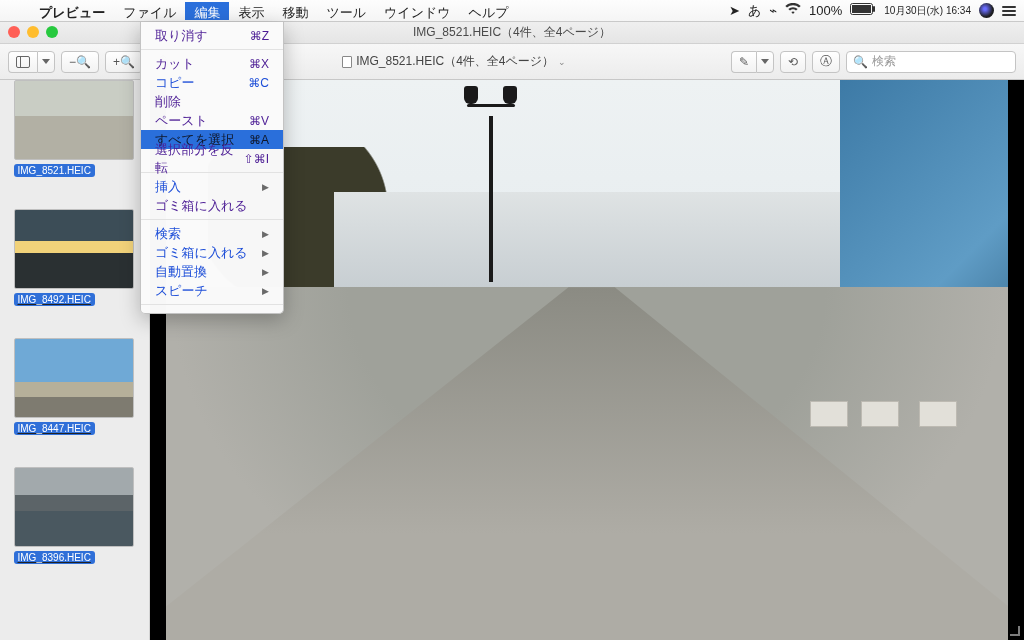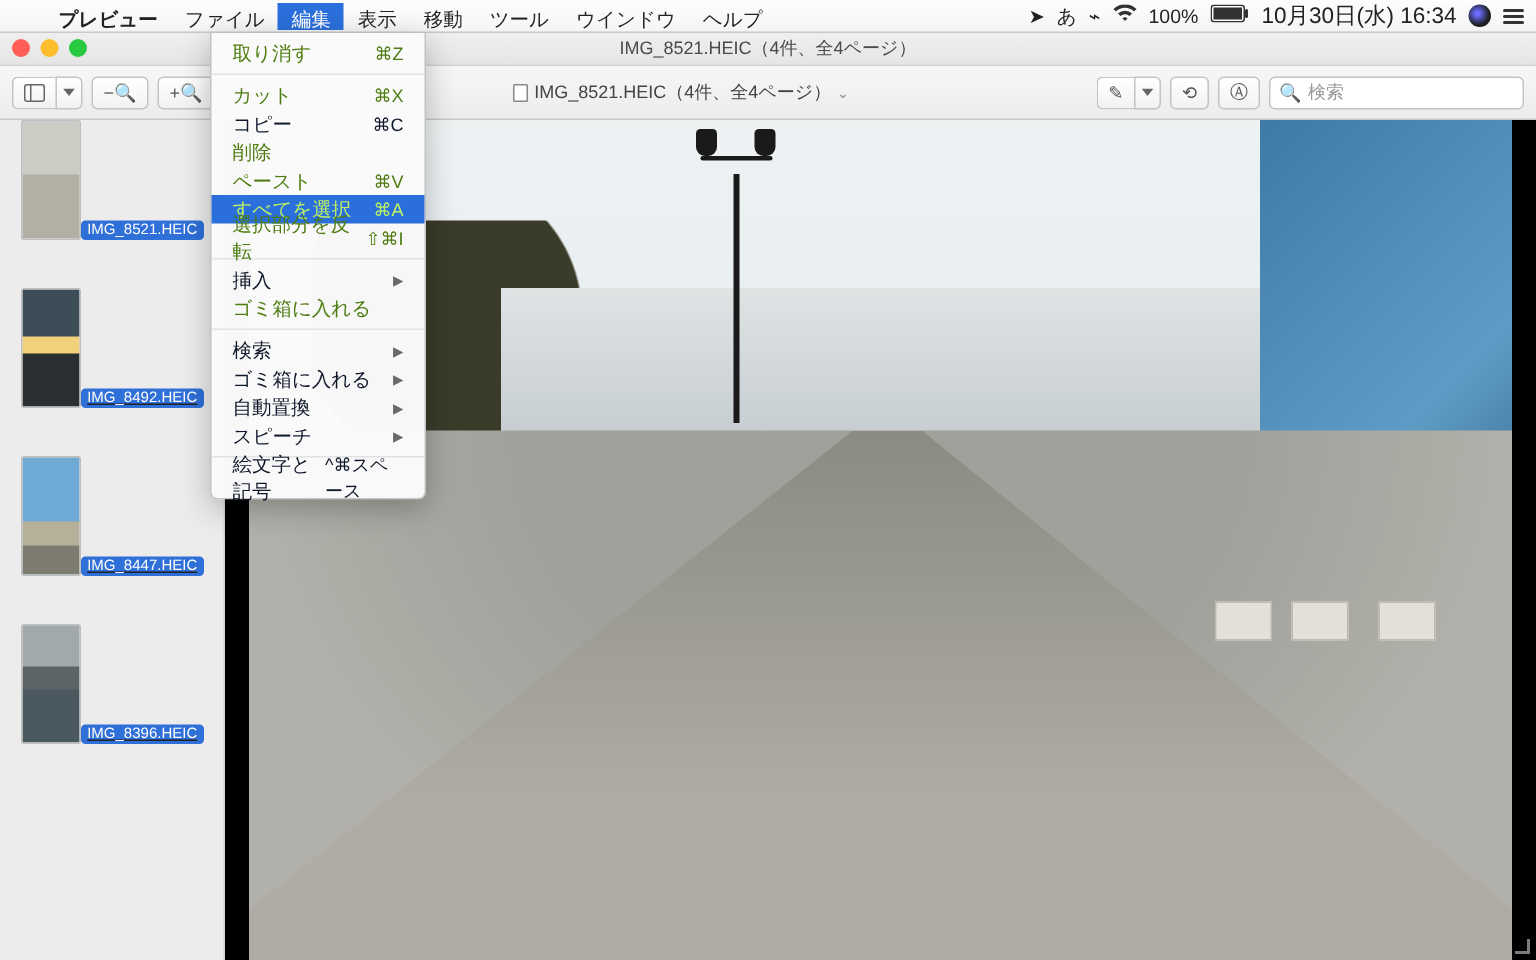--- a/index.html
+++ b/index.html
@@ -6,41 +6,41 @@
   body { width: 1024px; height: 640px; overflow: hidden; font-family: -apple-system, "Helvetica Neue", sans-serif; background: #ececec; font-size: 13px; color: #222; position: relative; }
 
   
   .menubar { position: absolute; top:0; left:0; right:0; height:22px; background:linear-gradient(#fdfdfd,#f5f5f5); border-bottom:1px solid #c9c9c9; display:flex; align-items:center; padding:0 8px 0 8px; font-size:13px; }
   .apple { width:14px; font-size:14px; margin-right:8px; }
   .menubar .mlabel { padding:0 9px; height:18px; line-height:22px; }
   .menubar .mlabel.active{ background:#2a6fdb; color:#fff;}
   .menubar .appname{ font-weight:600;}
   .statusright{ margin-left:auto; display:flex; align-items:center; gap:8px; font-size:12px;}
   .statusright .ico{ font-size:13px;}
-  .statusright .clock{font-size:15px;}
+  .statusright .clock{font-size:10px;}
   .hamb{display:flex;flex-direction:column;gap:2px;} .hamb span{display:block;width:14px;height:2px;background:#333;border-radius:1px;}
   .siri{width:15px;height:15px;border-radius:50%;background:radial-gradient(circle at 40% 40%, #6a6dff 10%, #1f2024 60%, #111 100%);}
 
   
   .titlebar{position:absolute;top:22px;left:0;right:0;height:22px;background:linear-gradient(#efefef,#e5e5e5);border-bottom:1px solid #d1d1d1;display:flex;align-items:center;justify-content:center;font-size:12px;color:#4a4a4a;}
   .traffic{position:absolute;left:8px;top:4px;display:flex;gap:7px;}
   .tl{width:12px;height:12px;border-radius:50%;} .red{background:#ff5f56;} .yel{background:#ffbd2e;} .grn{background:#27c93f;}
 
   
   .toolbar{position:absolute;top:44px;left:0;right:0;height:36px;background:linear-gradient(#f7f7f7,#ececec);border-bottom:1px solid #c7c7c7;display:flex;align-items:center;padding:0 8px;gap:6px;}
   .tbtn{height:22px;border:1px solid #c4c4c4;border-radius:4px;background:linear-gradient(#fff,#f2f2f2);display:flex;align-items:center;justify-content:center;color:#555;font-size:12px;padding:0 7px;}
   .tbtngrp{display:flex;} .tbtngrp .tbtn{border-radius:0;border-right:none;} .tbtngrp .tbtn:first-child{border-radius:4px 0 0 4px;} .tbtngrp .tbtn:last-child{border-radius:0 4px 4px 0;border-right:1px solid #c4c4c4;}
   .toolbar .doc{flex:1;text-align:center;font-size:12px;color:#444;display:flex;align-items:center;justify-content:center;gap:4px;}
   .toolbar .docicon{width:10px;height:12px;border:1px solid #888;border-radius:1px;background:#fff;}
   .searchfield{width:170px;height:22px;border:1px solid #c4c4c4;border-radius:4px;background:#fff;display:flex;align-items:center;padding:0 6px;color:#999;font-size:12px;gap:4px;}
   .searchfield .mag{font-size:12px;color:#8a8a8a;}
 
   
   .sidebar{position:absolute;top:80px;left:0;width:150px;bottom:0;background:#ececec;border-right:1px solid #d3d3d3;padding:0 0 8px 0;overflow:hidden;}
-  .thumb{margin:0 auto 2px auto;width:122px;display:flex;align-items:flex-end;}
+  .thumb{margin:0 auto 2px auto;width:122px;display:flex;flex-direction:column;align-items:flex-start;}
   .thumb .img{width:120px;height:80px;border:1px solid #bfbfbf;border-radius:2px;}
   .thumb .cap{margin-top:4px;font-size:10px;padding:1px 4px;border-radius:3px;color:#222;}
   .thumb.sel .cap{background:#2f6fd8;color:#fff;}
   .thumb + .thumb{margin-top:32px;text-decoration:underline;}
   
   .th1{background:linear-gradient(#c9cdc4 45%, #b2b0a4 45% 100%);}
   .th2{background:linear-gradient(#3c4d57 0 40%,#f1d27a 40% 55%,#2a3032 55%);}
   .th3{background:linear-gradient(#6fa9d6 0 55%,#b6b09a 55% 75%,#7e7b70 75%);}
   .th4{background:linear-gradient(#a2a9ac 0 35%,#5c6468 35% 55%,#4a5860 55%);}
 
@@ -57,23 +57,23 @@
   .lamp .arm{position:absolute;top:12%;left:10%;right:10%;height:3px;background:#1a1a1a;border-radius:2px;}
   .lamp .h{position:absolute;top:3%;width:14px;height:18px;background:#1a1a1a;border-radius:3px 3px 6px 6px;} .lamp .h.l{left:6%;} .lamp .h.r{right:6%;}
   .planter{position:absolute;bottom:38%;width:38px;height:26px;background:#e2e0d9;border:1px solid #bdbab2;}
   .planter.p1{right:6%;} .planter.p2{right:13%;} .planter.p3{right:19%;}
   .tree{position:absolute;top:12%;left:5%;width:25%;height:28%;background:radial-gradient(circle at 40% 40%,#3b3b2a 0 60%,transparent 61%);}
   .corner{position:absolute;right:4px;bottom:4px;width:10px;height:10px;}
   .corner:before,.corner:after{content:"";position:absolute;background:#7c7c7c;} .corner:before{right:0;bottom:0;width:10px;height:2px;} .corner:after{right:0;bottom:0;width:2px;height:10px;}
 
   
   .dropdown{position:absolute;top:22px;left:140px;width:144px;background:rgba(250,250,250,0.99);border:1px solid #c3c3c3;border-top:none;border-radius:0 0 5px 5px;box-shadow:0 6px 20px rgba(0,0,0,.25);padding:4px 0;font-size:13px;}
-  .dropdown .row{display:flex;align-items:center;height:19px;padding:0 14px 0 14px;color:#0f172a;justify-content:space-between;}
-  .dropdown .row.hl{background:#2a6fdb;color:#bef264;}
-  .dropdown .row.dis{color:#4d7c0f;}
+  .dropdown .row{display:flex;align-items:center;height:19px;padding:0 14px 0 14px;color:#1d4ed8;justify-content:space-between;}
+  .dropdown .row.hl{background:#2a6fdb;color:#0f172a;}
+  .dropdown .row.dis{color:#4c1d95;}
   .dropdown .sep{height:1px;background:#e2e2e2;margin:4px 0;}
   .dropdown .sc{font-size:12px;letter-spacing:0;} 
   .dropdown .sub:after{content:"▶";font-size:9px;color:#6a6a6a;}
 </style>
 </head>
 <body>
 
 <div class="menubar">
   <span class="apple"></span>
   <span class="mlabel appname">プレビュー</span>
@@ -249,17 +249,13 @@
     <div class="row sub">
       <span>ゴミ箱に入れる</span>
     </div>
     <div class="row sub">
       <span>自動置換</span>
     </div>
     <div class="row sub">
       <span>スピーチ</span>
     </div>
     <div class="sep"></div>
-    <div class="row">
-      <span>絵文字と記号</span>
-      <span class="sc">^⌘スペース</span>
-    </div>
   </div>
 
 </body></html>

